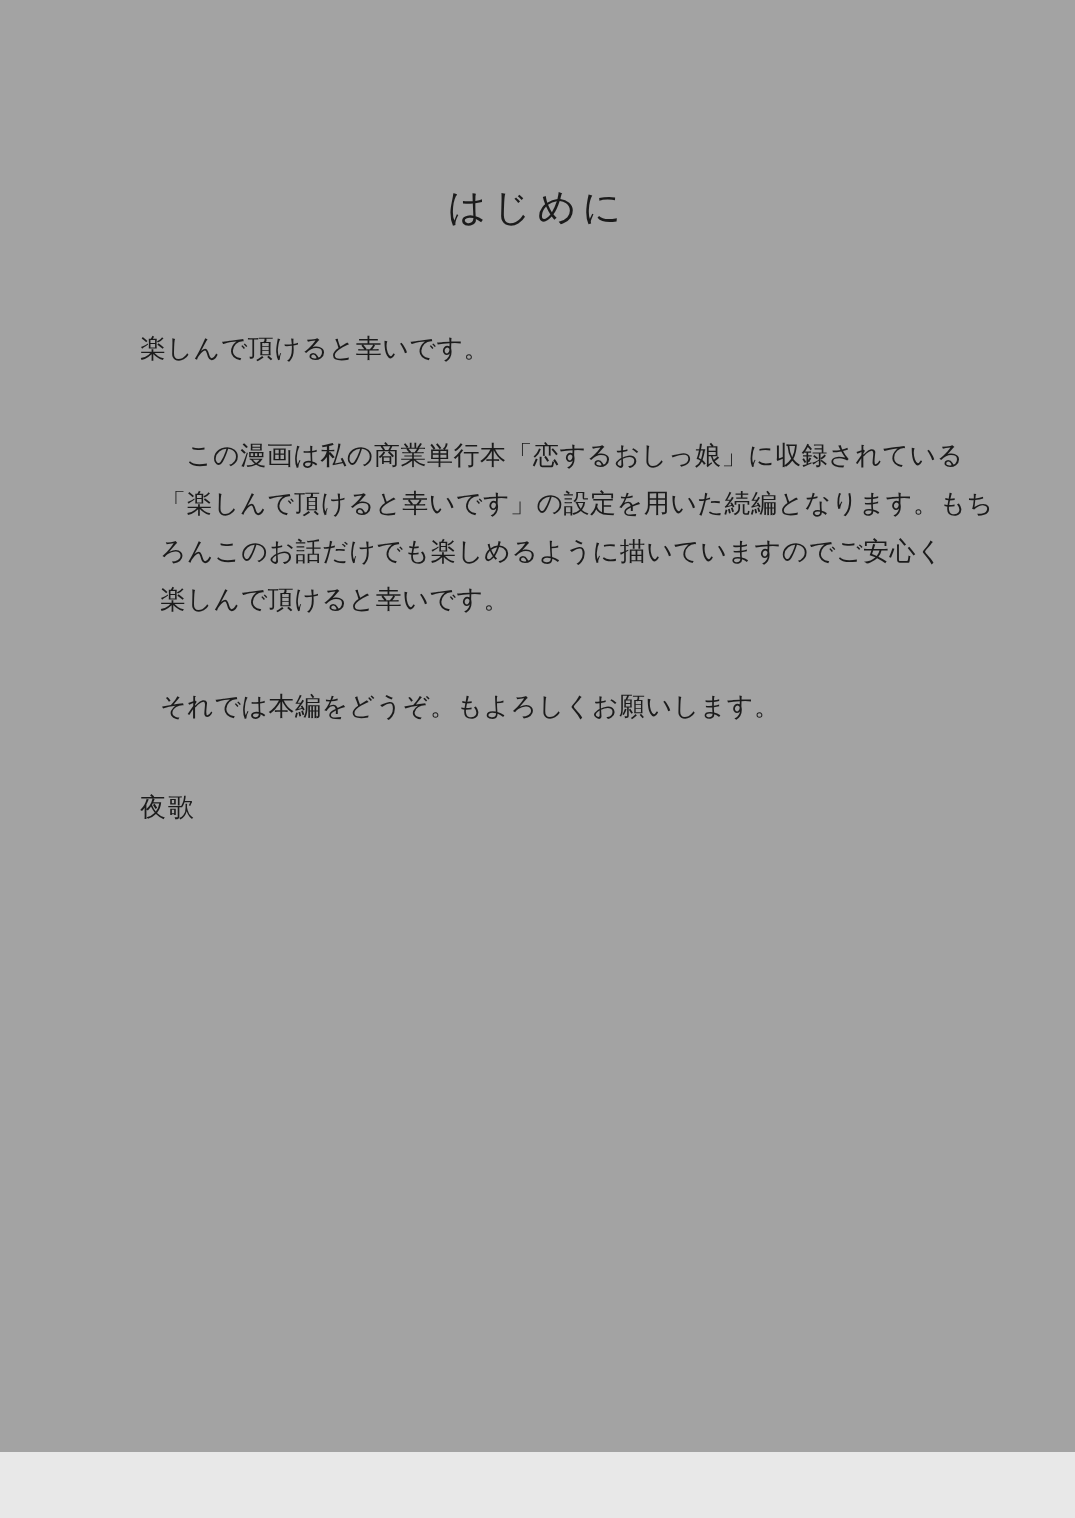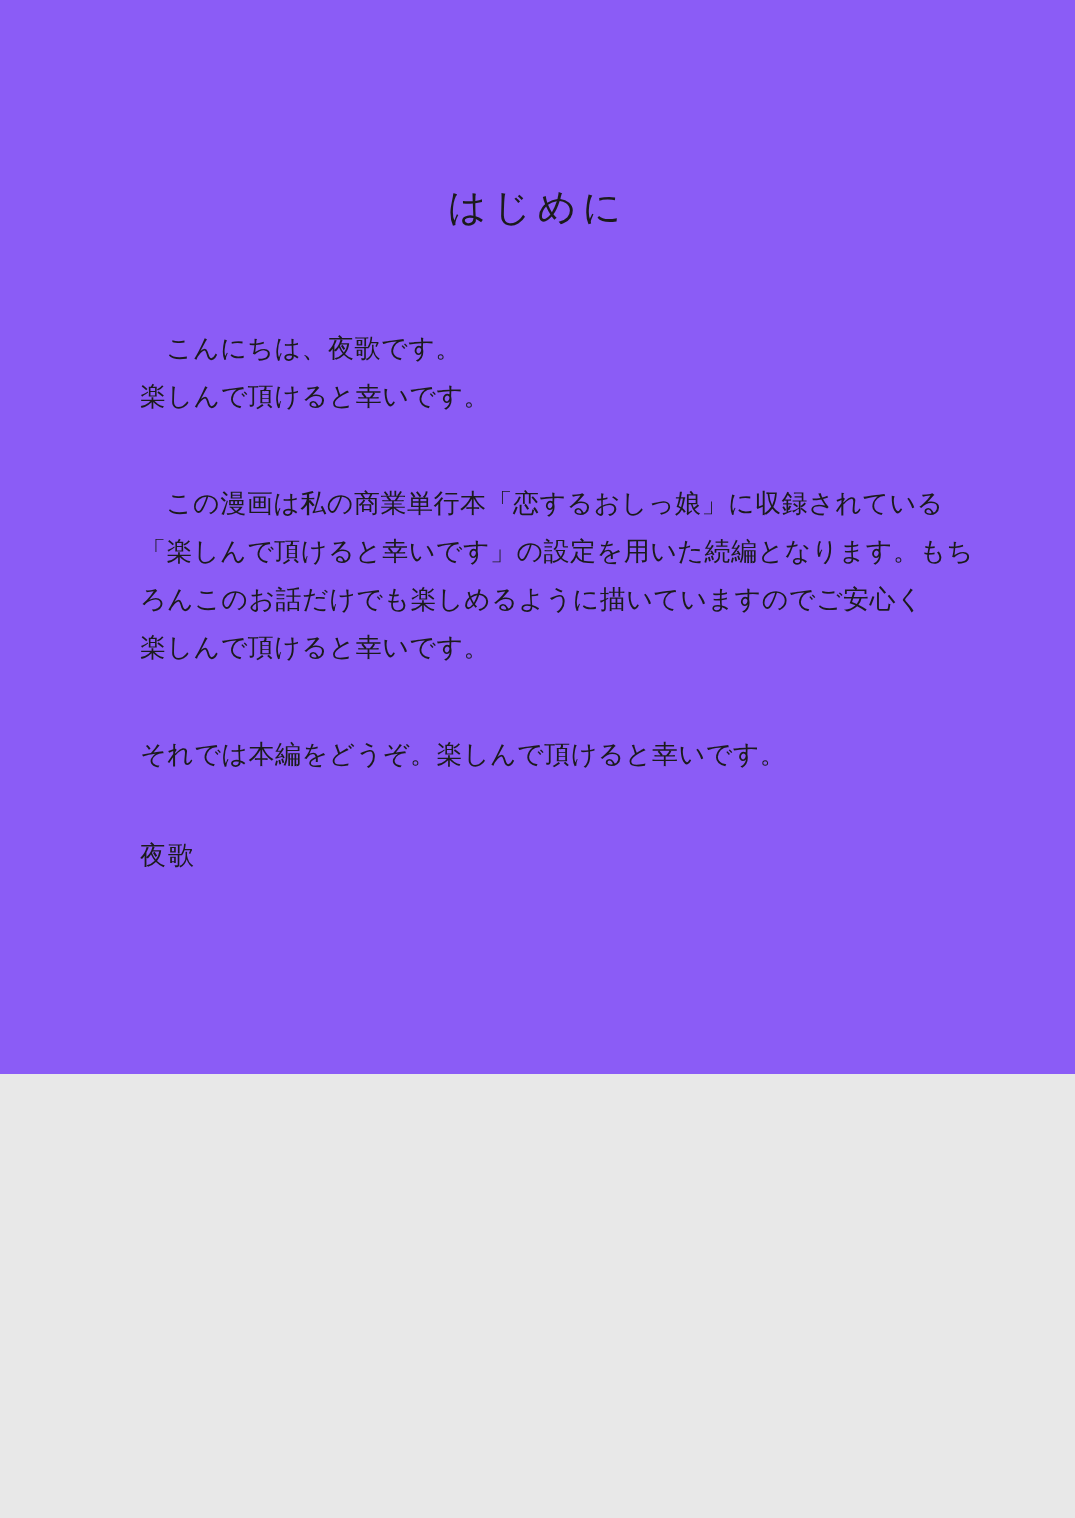--- a/index.html
+++ b/index.html
@@ -3,23 +3,23 @@
 <meta charset="utf-8">
 <style>
   html, body {
     margin: 0;
     padding: 0;
     background: #e8e8e8;
   }
   .page {
     position: relative;
     width: 1075px;
-    height: 1074px;
+    height: 1452px;
     margin: 0 auto;
-    background: #8b5cf6;
+    background: #a3a3a3;
     overflow: hidden;
     font-family: "DejaVu Serif", "Liberation Serif", serif;
     color: #1b1b1b;
   }
   .title {
     position: absolute;
     top: 182px;
     left: 0;
     width: 100%;
     margin: 0;
@@ -36,20 +36,21 @@
     width: 772px;
     font-size: 26px;
     line-height: 48px;
   }
   .para {
     margin: 0;
     padding: 0;
   }
   .para.spaced {
     margin-top: 59px;
+    margin-left: 20px;
   }
   .line {
     white-space: nowrap;
     letter-spacing: 0.5px;
   }
   .line.indent {
     text-indent: 26px;
   }
   .signature {
     margin-top: 53px;
@@ -69,33 +70,30 @@
 </style>
 </head>
 <body>
 
 <div class="page">
 
   <h1 class="title">はじめに</h1>
 
   <div class="body-text">
 
-    <div class="para">
-        <div class="line indent">こんにちは、夜歌です。</div>
-      </div>
       <div class="para">
         <div class="line">楽しんで頂けると幸いです。</div>
       </div>
       <div class="para spaced">
         <div class="line indent">この漫画は私の商業単行本「恋するおしっ娘」に収録されている</div>
         <div class="line">「楽しんで頂けると幸いです」の設定を用いた続編となります。もち</div>
         <div class="line">ろんこのお話だけでも楽しめるように描いていますのでご安心く</div>
         <div class="line">楽しんで頂けると幸いです。</div>
       </div>
       <div class="para spaced">
-        <div class="line">それでは本編をどうぞ。楽しんで頂けると幸いです。</div>
+        <div class="line">それでは本編をどうぞ。もよろしくお願いします。</div>
       </div>
       <div class="signature">夜歌</div>
   </div>
 
   <div class="page-number">01</div>
 
 </div>
 
 </body></html>

